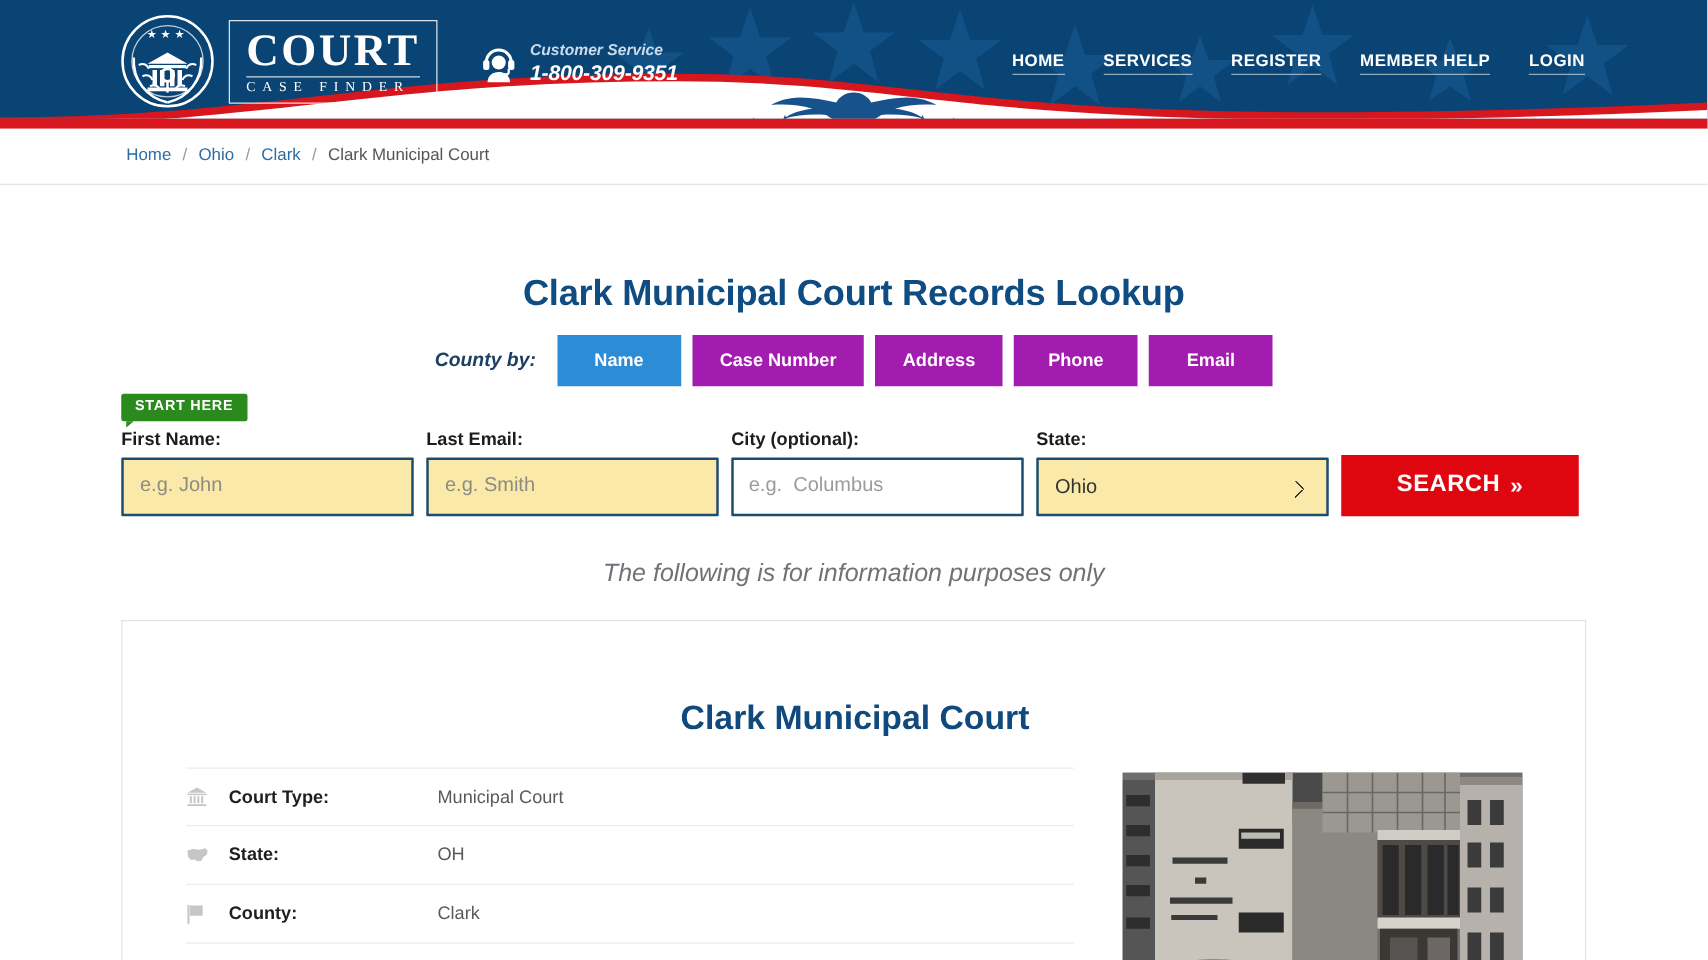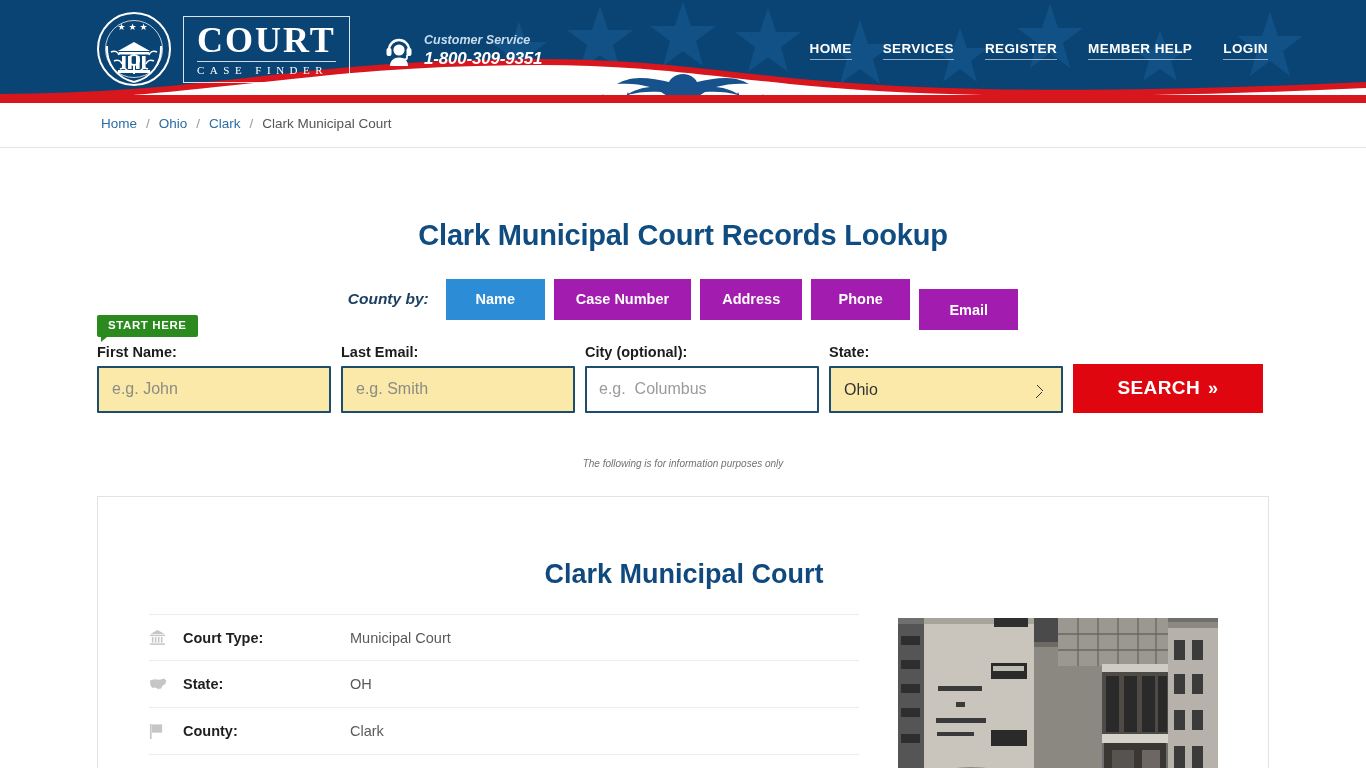--- a/index.html
+++ b/index.html
@@ -148,21 +148,21 @@
   .tab {
     height: 41px; min-width: 99px;
     border: none; cursor: pointer;
     background: #a21caf;
     color: #ffffff;
     font-family: "Liberation Sans", sans-serif;
     font-size: 14.5px; font-weight: 700;
     padding: 0 22px;
     margin-right: 9px;
   }
-  .tab:last-child { margin-right: 0; margin-top: 21px; }
+  .tab:last-child { margin-right: 0; }
   .tab.active { background: #2d8cd6; }
 
   
   .form-row {
     position: absolute; left: 97px; top: 345px;
     width: 1172px;
     display: flex; align-items: flex-end; gap: 10px;
   }
   .field { display: flex; flex-direction: column; position: relative; }
   .field-label {
@@ -222,23 +222,23 @@
     border: none; cursor: pointer;
     color: #ffffff;
     font-family: "Liberation Sans", sans-serif;
     font-size: 19px; font-weight: 700;
     letter-spacing: .4px;
     display: flex; align-items: center; justify-content: center; gap: 8px;
   }
   .btn-search .chev { font-size: 18px; }
 
   .info-note {
-    position: absolute; left: 0; top: 458px; width: 1366px;
+    position: absolute; left: 0; top: 448px; width: 1366px;
     text-align: center;
-    font-size: 10px; font-style: italic; color: #6f7276;
+    font-size: 20px; font-style: italic; color: #6f7276;
   }
 
   
   .card {
     position: absolute;
     left: 97px; top: 496px;
     width: 1172px; height: 300px;
     border: 1px solid #e3e3e3;
     background: #ffffff;
   }

